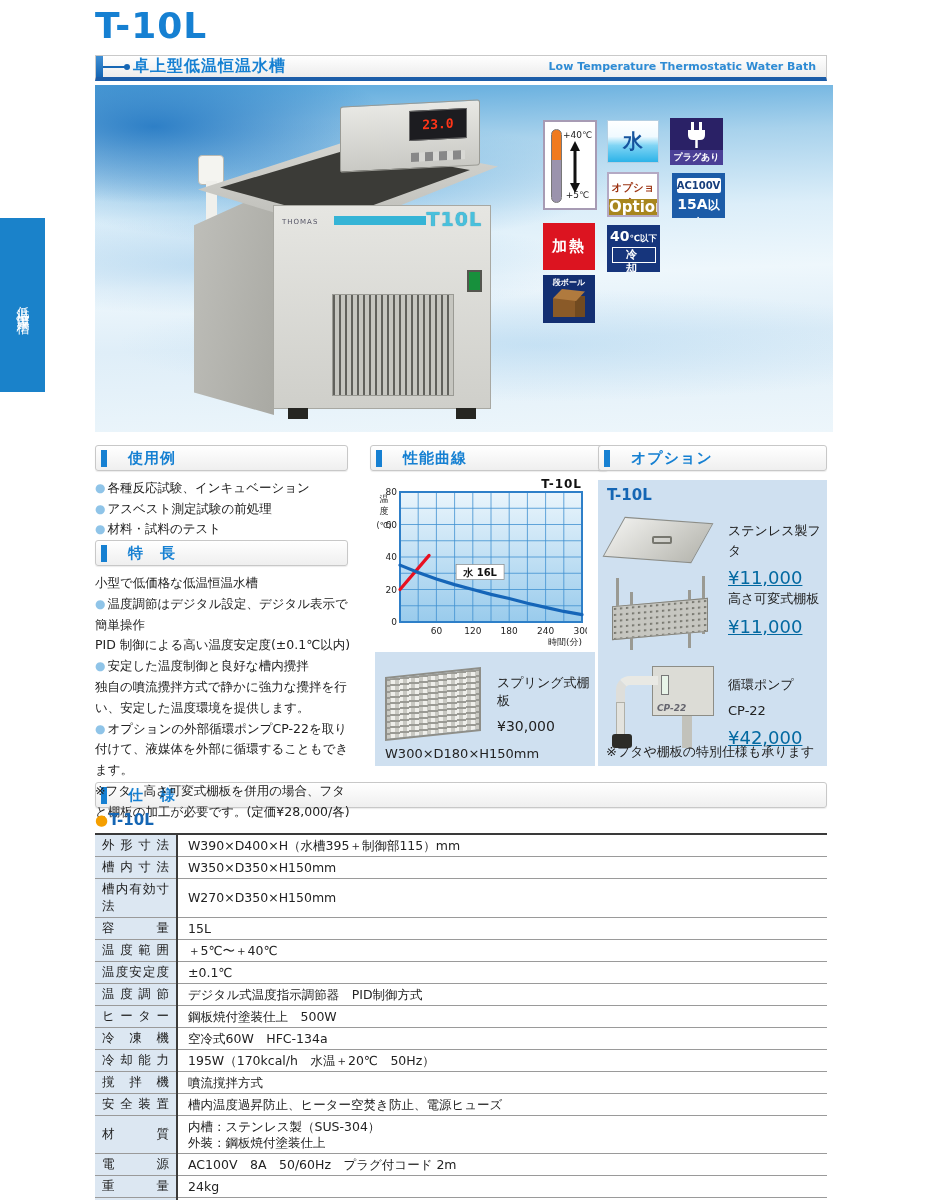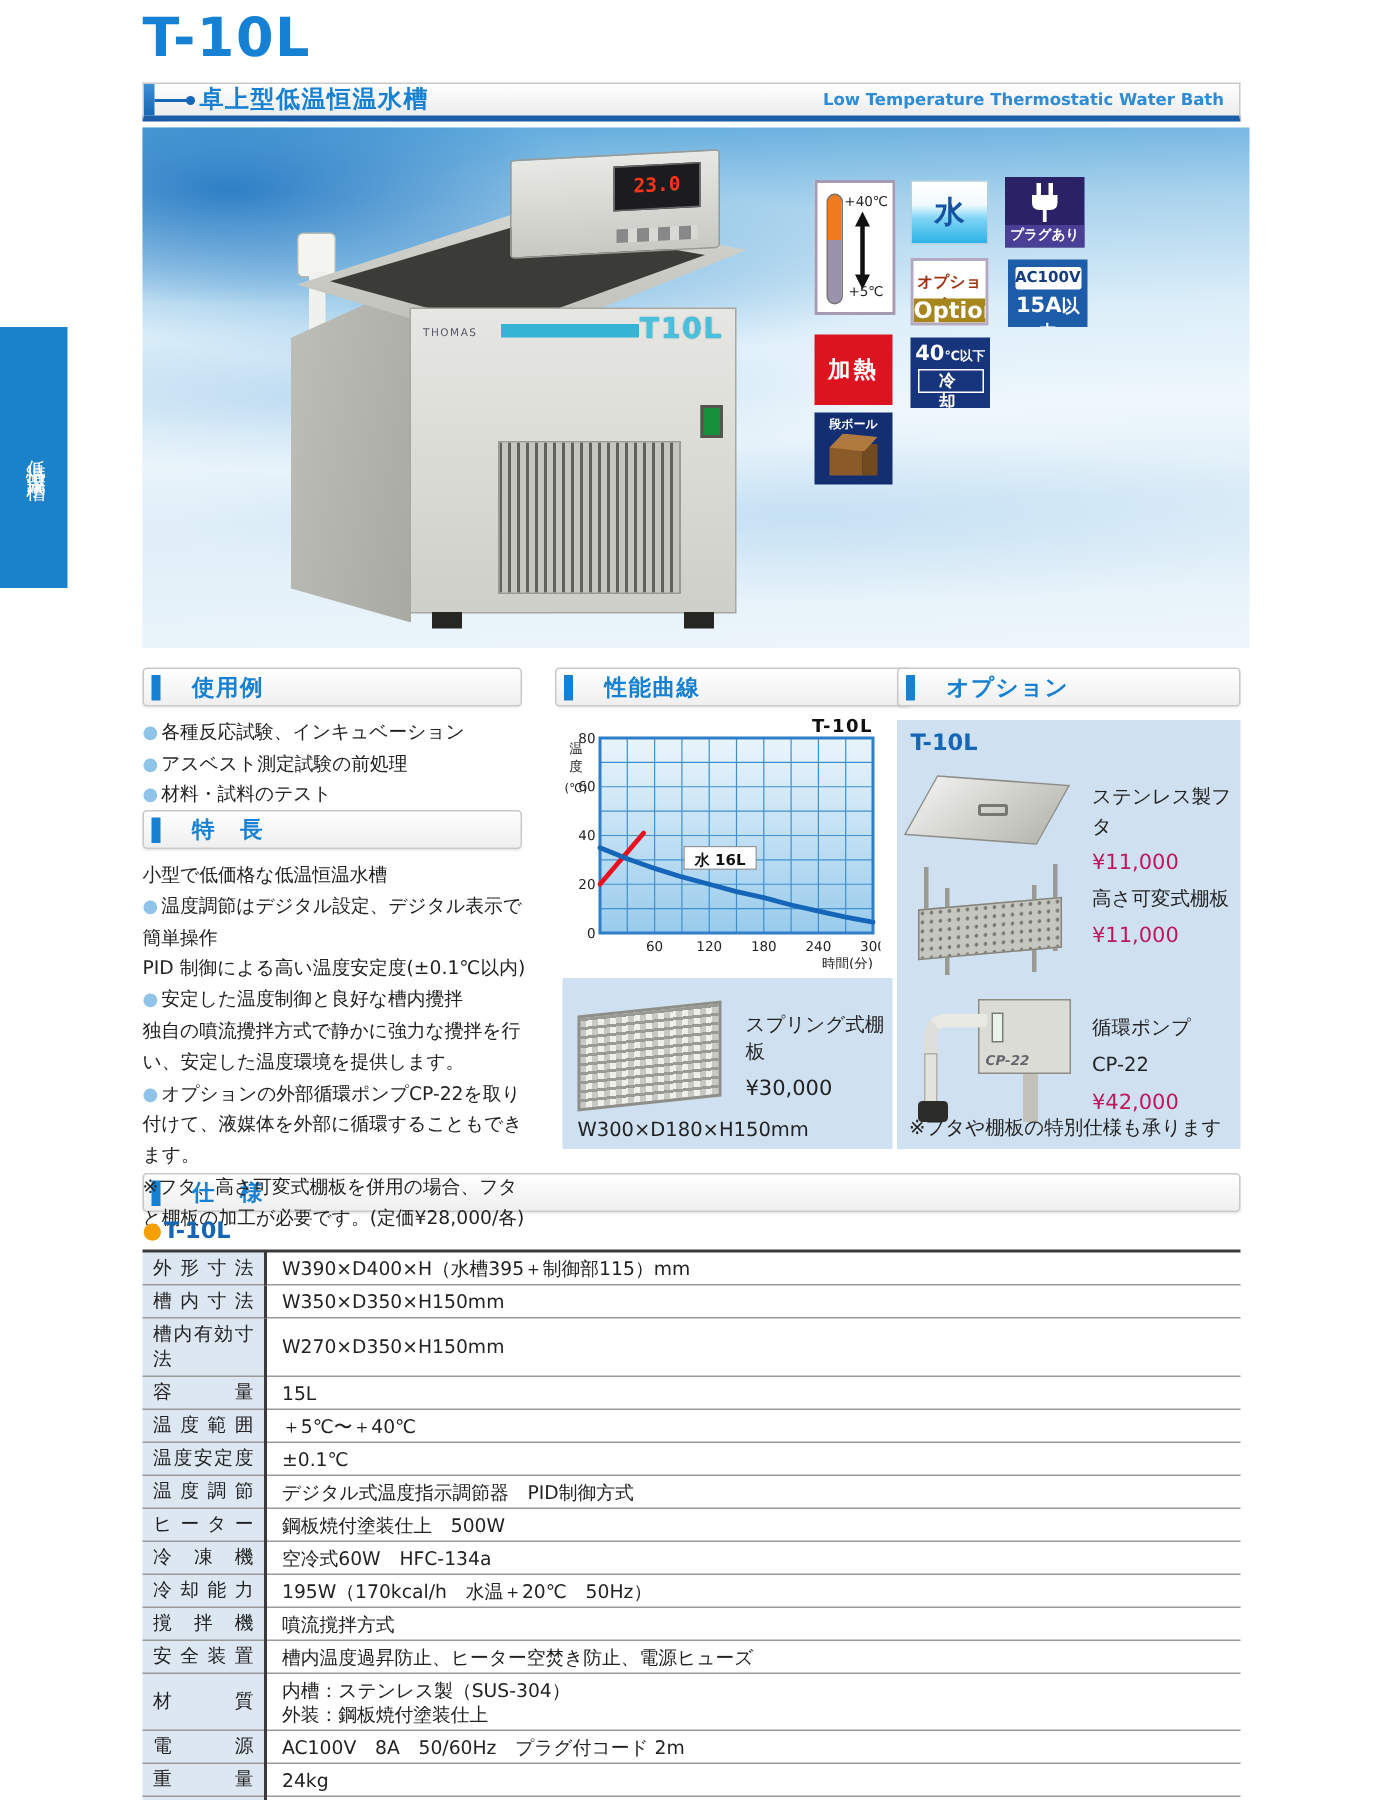--- a/index.html
+++ b/index.html
@@ -118,21 +118,21 @@
       repeating-linear-gradient(0deg, rgba(255,255,255,0) 0 4px, #9a9a94 4px 6px),
       repeating-linear-gradient(90deg, #c9c9c3 0 4px, #efefeb 4px 8px); }
   .spring-text { position:absolute; left:122px; top:22px; font-size:13px; color:#222; }
   .spring-text .price { display:block; margin-top:8px; font-size:14px; }
   .spring-size { position:absolute; left:10px; bottom:5px; font-size:13px; color:#222; }
 
   
   .opt-panel { position:absolute; left:598px; top:480px; width:229px; height:286px; background:#cfe0f0; }
   .opt-model { position:absolute; left:9px; top:6px; font-size:15px; font-weight:bold; color:#1566b4; }
   .opt-name { font-size:13px; color:#222; }
-  .opt-price { font-size:14px; color:#be185d; }
+  .opt-price { font-size:18px; color:#0369a1;text-decoration:underline; }
   .o-lid { position:absolute; left:6px; top:36px; width:118px; height:52px; }
   .o-lid .plate { position:absolute; left:8px; top:4px; width:92px; height:40px; background:linear-gradient(125deg,#ededea,#b9b9b2);
     border:1px solid #8d8d86; transform:skewX(-26deg) rotate(4deg); }
   .o-lid .handle { position:absolute; left:48px; top:20px; width:20px; height:8px; border:2px solid #77776f; border-radius:2px; }
   .o-lid-txt { position:absolute; left:130px; top:40px; }
   .o-lid-txt .opt-price { display:block; margin-top:7px; }
   .o-shelf { position:absolute; left:6px; top:96px; width:118px; height:78px; }
   .o-shelf .plate { position:absolute; left:8px; top:26px; width:96px; height:34px; background:#c6c6c0; border:1px solid #84847d;
     transform:skewY(-5deg);
     background-image:radial-gradient(circle at 2px 2px, #77776f 1px, rgba(0,0,0,0) 1.4px); background-size:6px 6px; }

